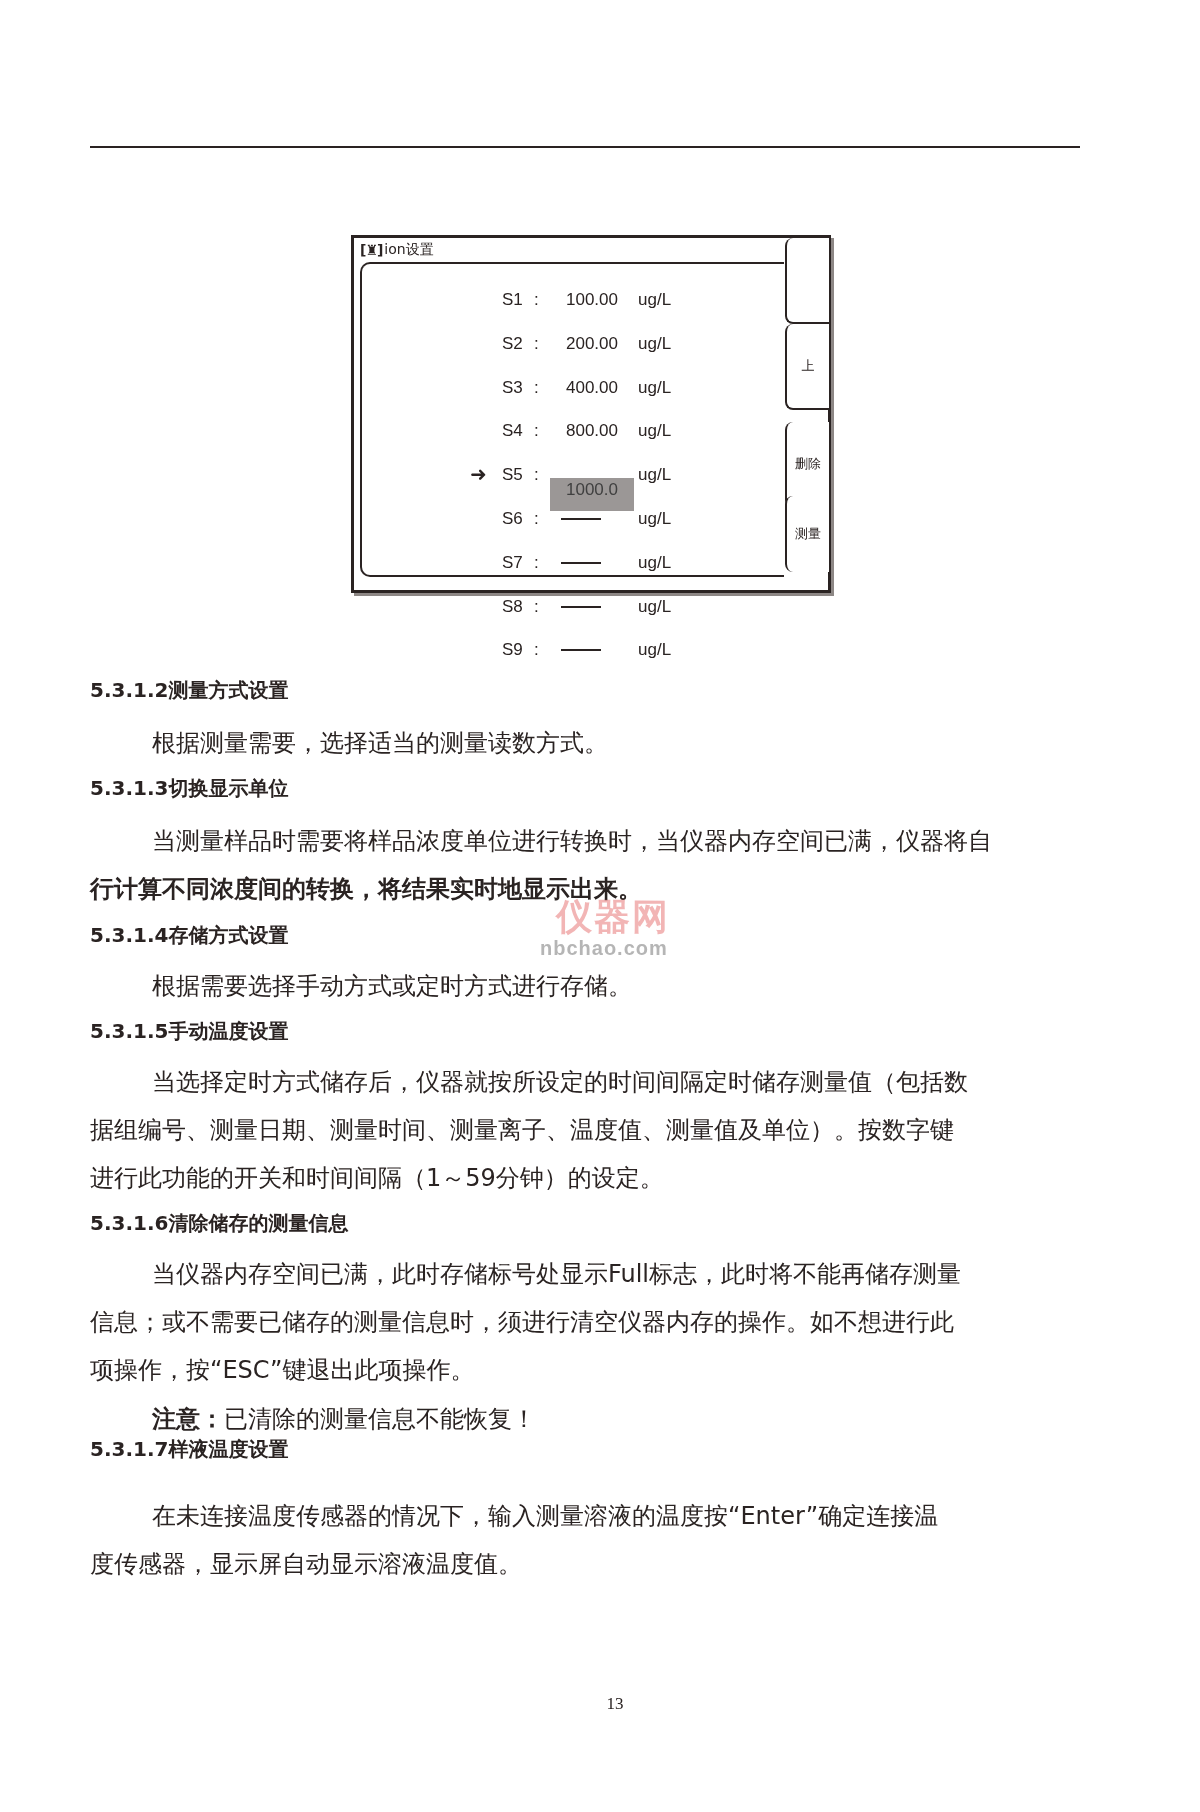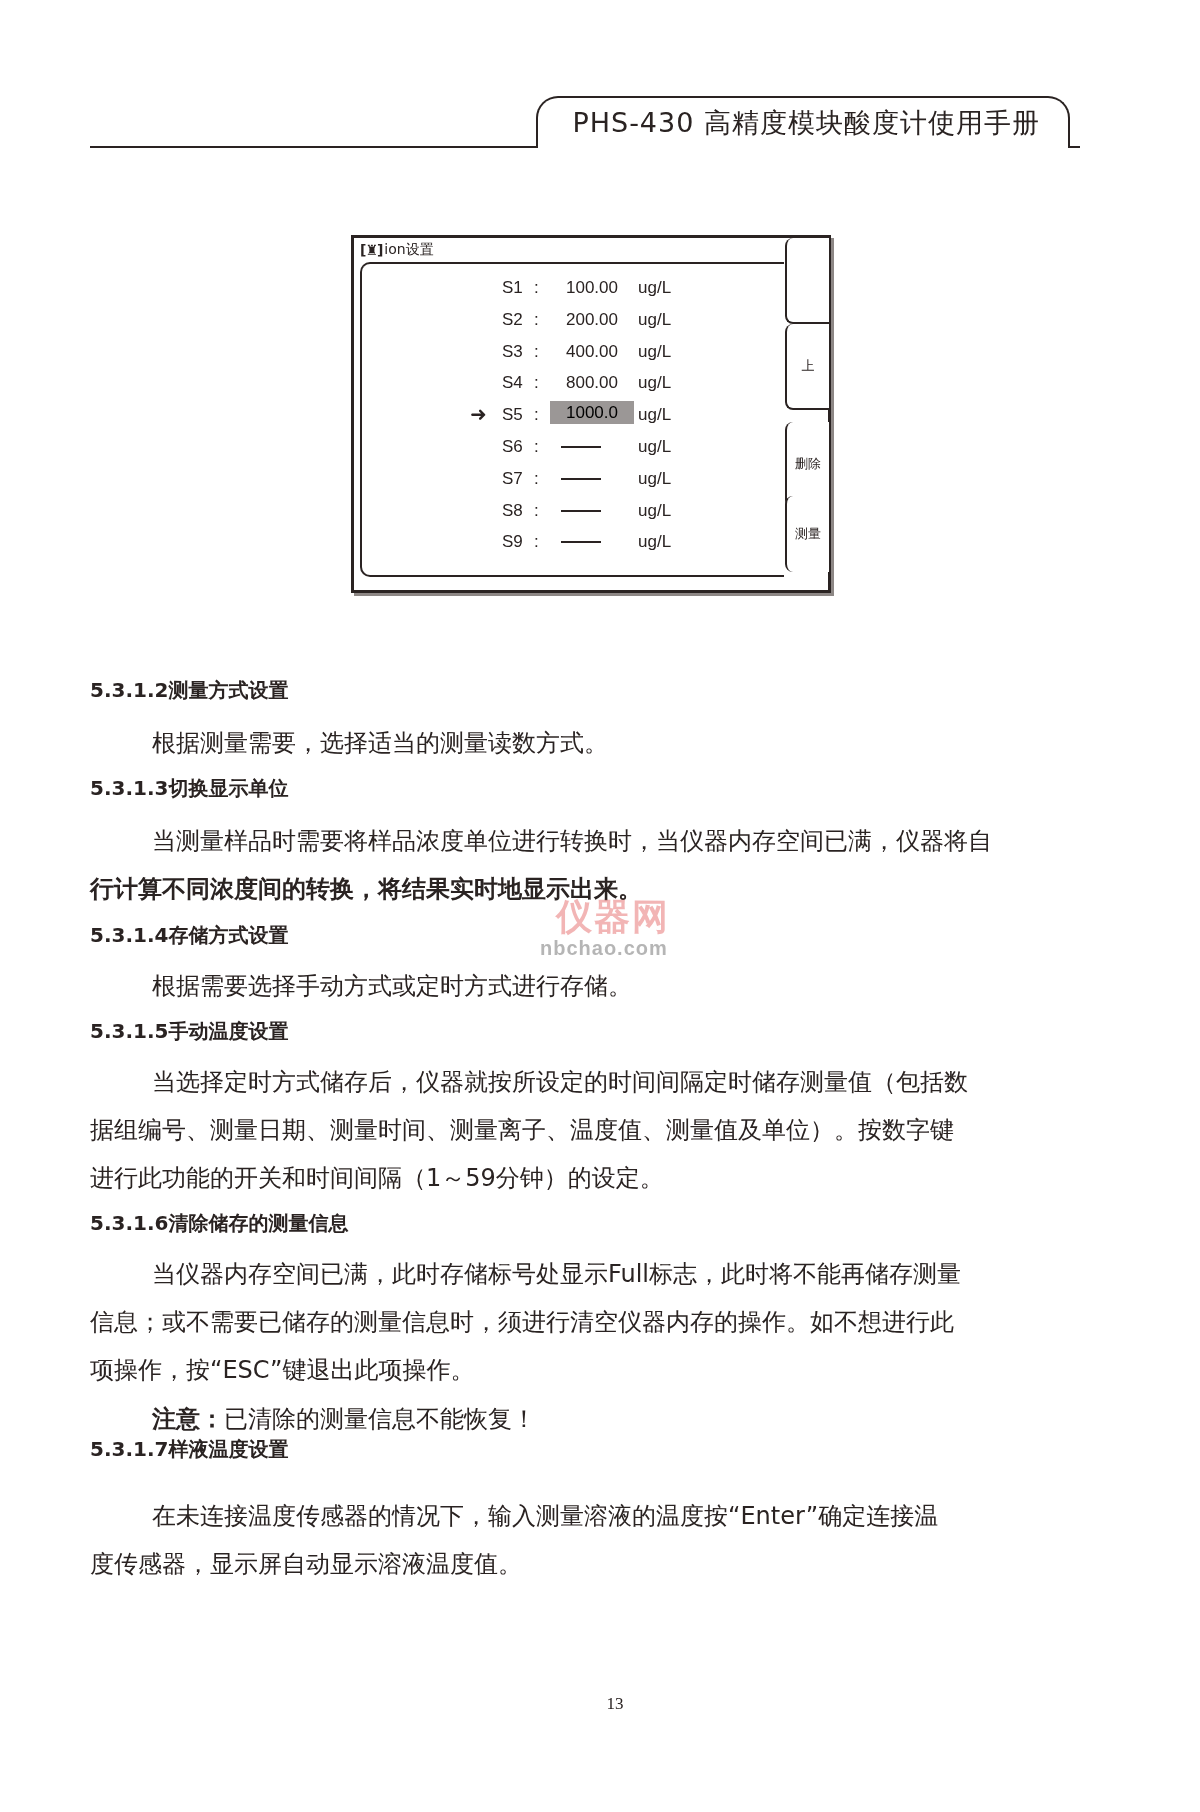--- a/index.html
+++ b/index.html
@@ -43,28 +43,28 @@
     .content-panel {
       position: absolute; left: 6px; top: 24px; width: 424px; height: 315px;
       border-left: 2px solid #2a2322; border-bottom: 2px solid #2a2322;
       border-top: 2px solid #2a2322;
       border-radius: 10px 0 0 10px;
       box-sizing: border-box;
     }
     .rows { position: absolute; left: 0; top: 8px; width: 100%; }
     .row {
       position: relative; height: 31.8px; line-height: 31.8px; font-size: 17px;
-      font-family: "Liberation Sans", sans-serif; color: #2a2322;
+      font-family: "Liberation Sans", sans-serif; color: #2a2322; margin-top: 12px;
     }
     .row .arrow { position: absolute; left: 108px; top: 0; font-size: 20px; }
     .row .label { position: absolute; left: 140px; top: 0; }
     .row .colon { position: absolute; left: 172px; top: 0; }
     .row .value { position: absolute; left: 188px; top: 0; width: 84px; text-align: center; }
     .row .value.selected {
-      background: #9b9796; color: #000000; top: 2px; height: 23px; line-height: 23px;
+      background: #9b9796; color: #404040; top: 19px; height: 33px; line-height: 23px;
     }
     .row .dash {
       position: absolute; left: 199px; top: 15px; width: 40px; height: 0;
       border-top: 2px solid #2a2322;
     }
     .row .unit { position: absolute; left: 276px; top: 0; }
     .softkeys { position: absolute; left: 431px; top: 0; width: 46px; height: 352px; }
     .softkey {
       position: absolute; left: 0; width: 44px; box-sizing: border-box;
       border-left: 2px solid #2a2322; border-bottom: 2px solid #2a2322;
@@ -93,23 +93,20 @@
     .page-number {
       position: absolute; left: 0; top: 1694px; width: 1230px; text-align: center;
       font-family: "Liberation Serif", serif; font-size: 17px; color: #2a2322;
     }
   </style>
 </head>
 <body>
 
 <div class="page-header">
   <div class="header-rule"></div>
-  <div class="header-tab">
-    <span class="header-title">PHS-430 高精度模块酸度计使用手册</span>
-  </div>
 </div>
 
 <div class="figure">
   <div class="screen">
     <div class="screen-title">
       <span class="wrench-icon">[♜]</span>
       <span>ion设置</span>
     </div>
     <div class="content-panel">
       <div class="rows">

